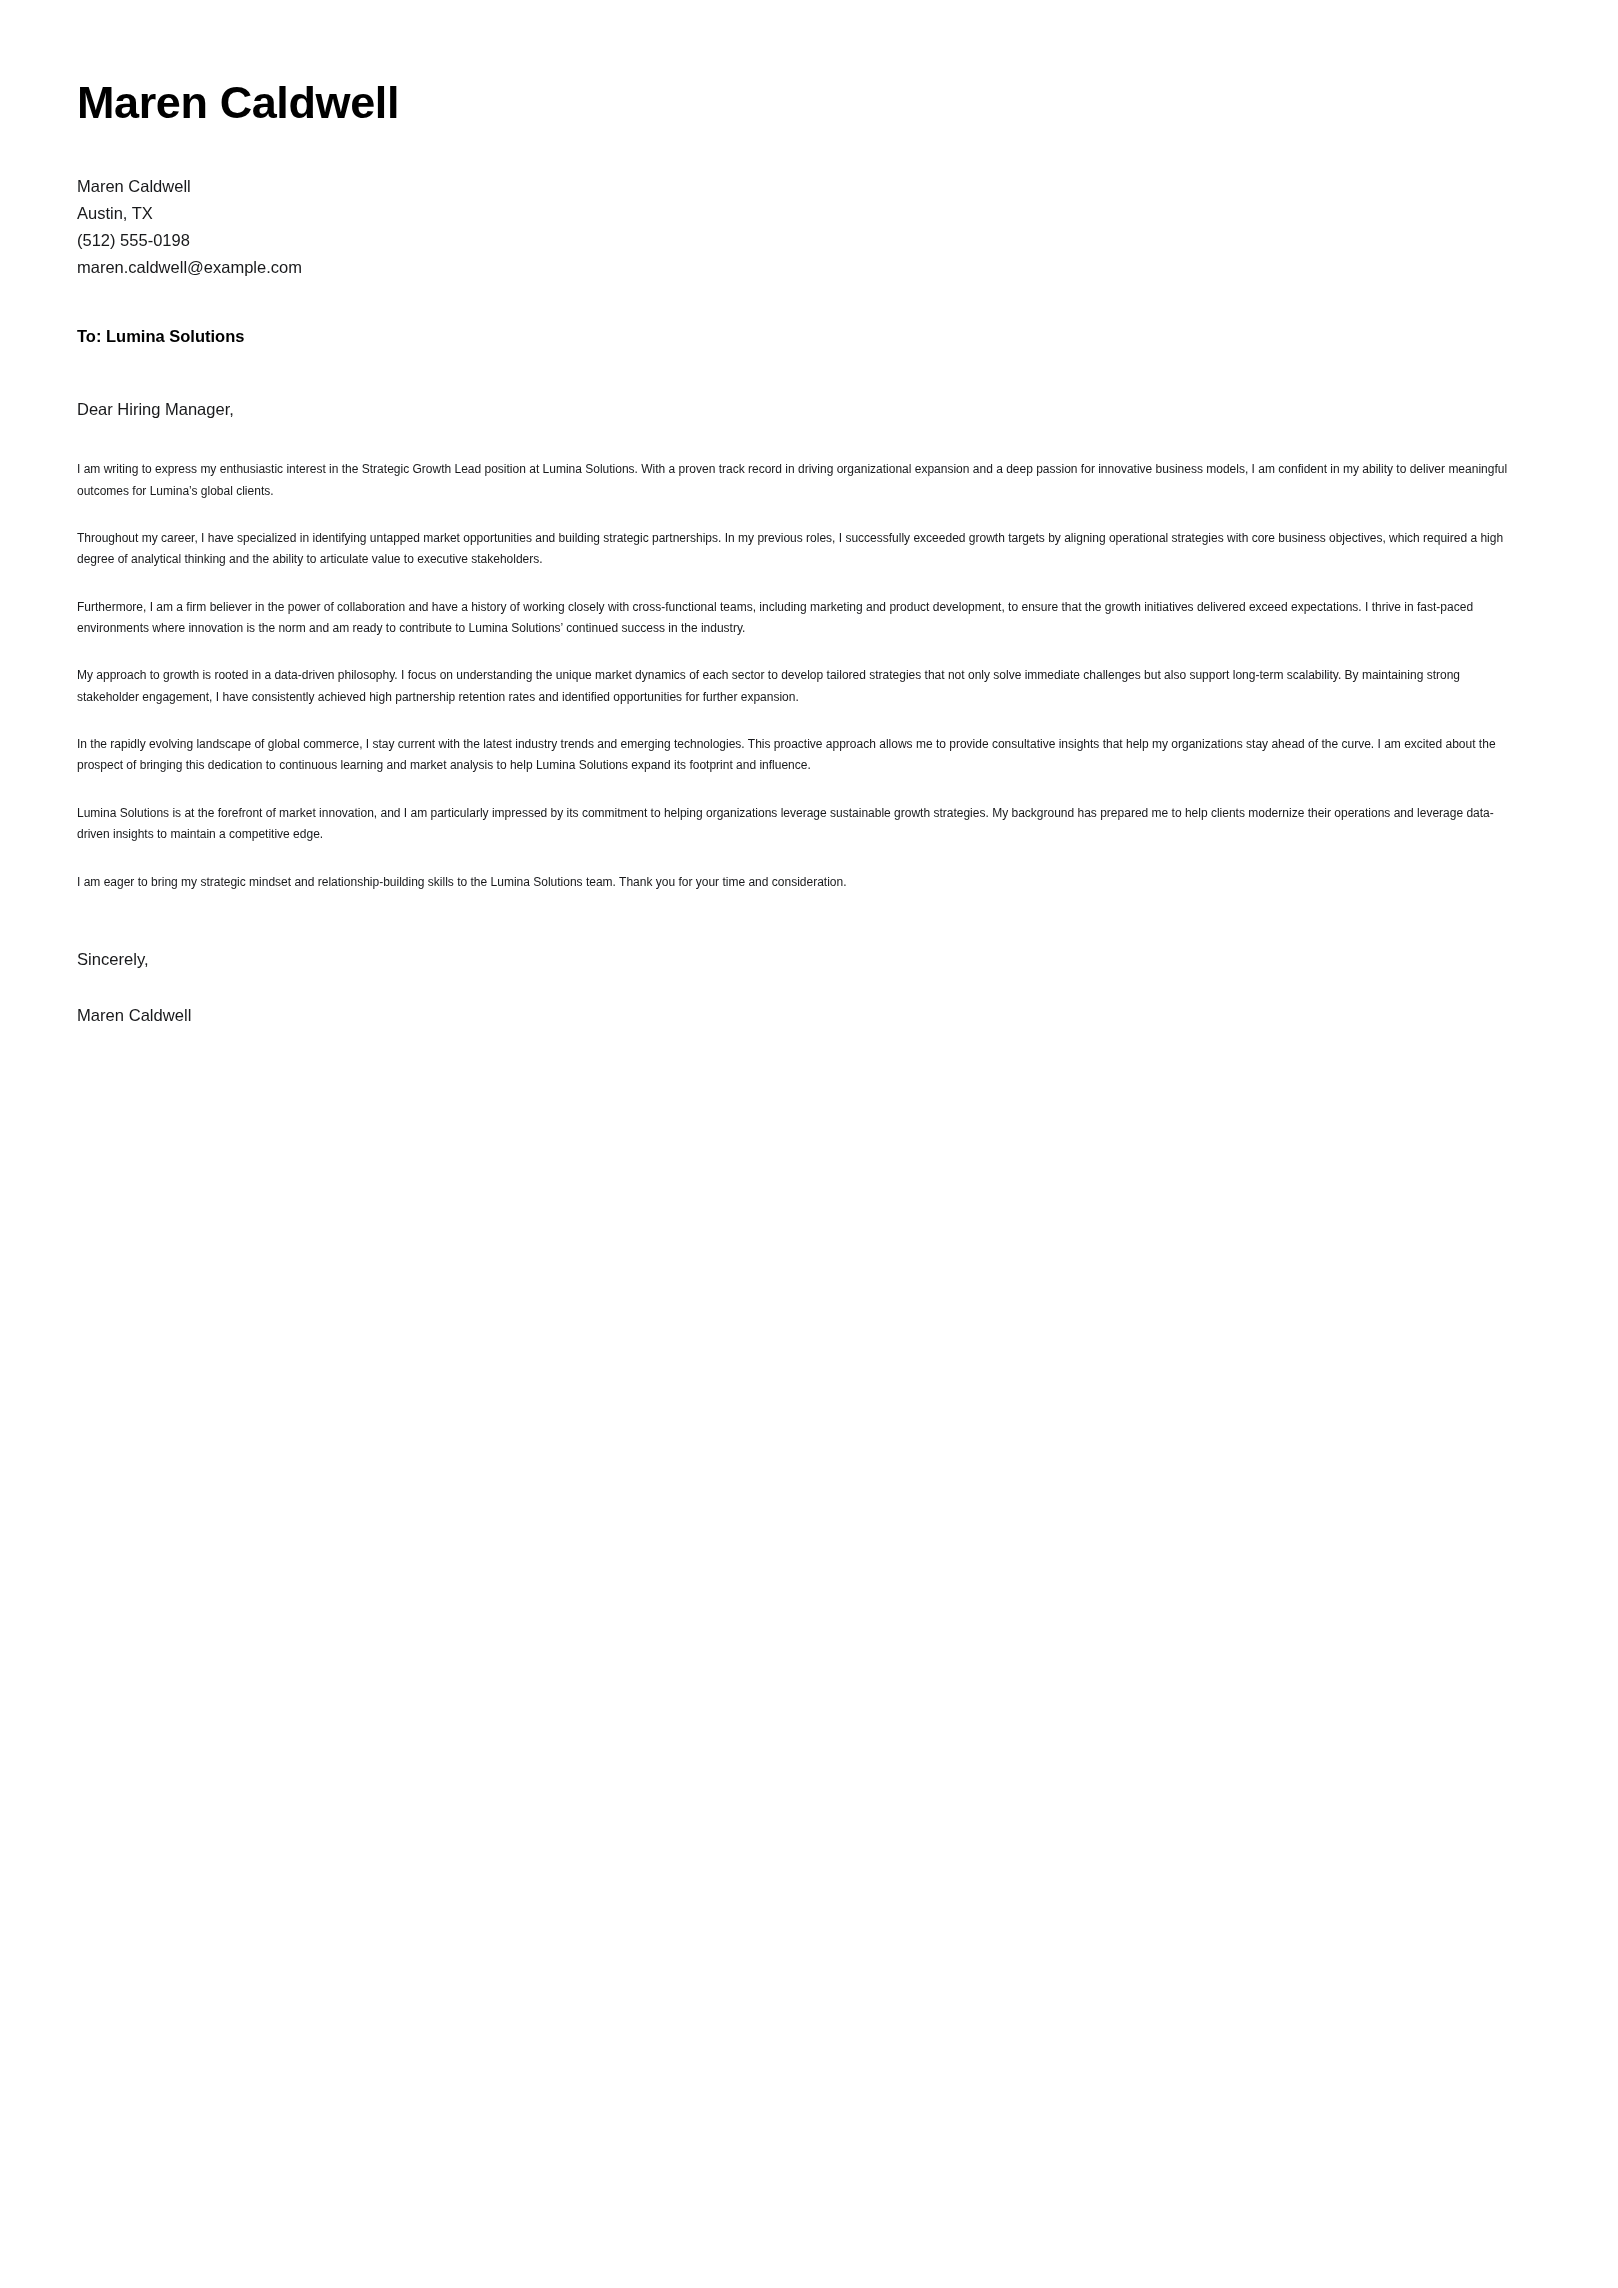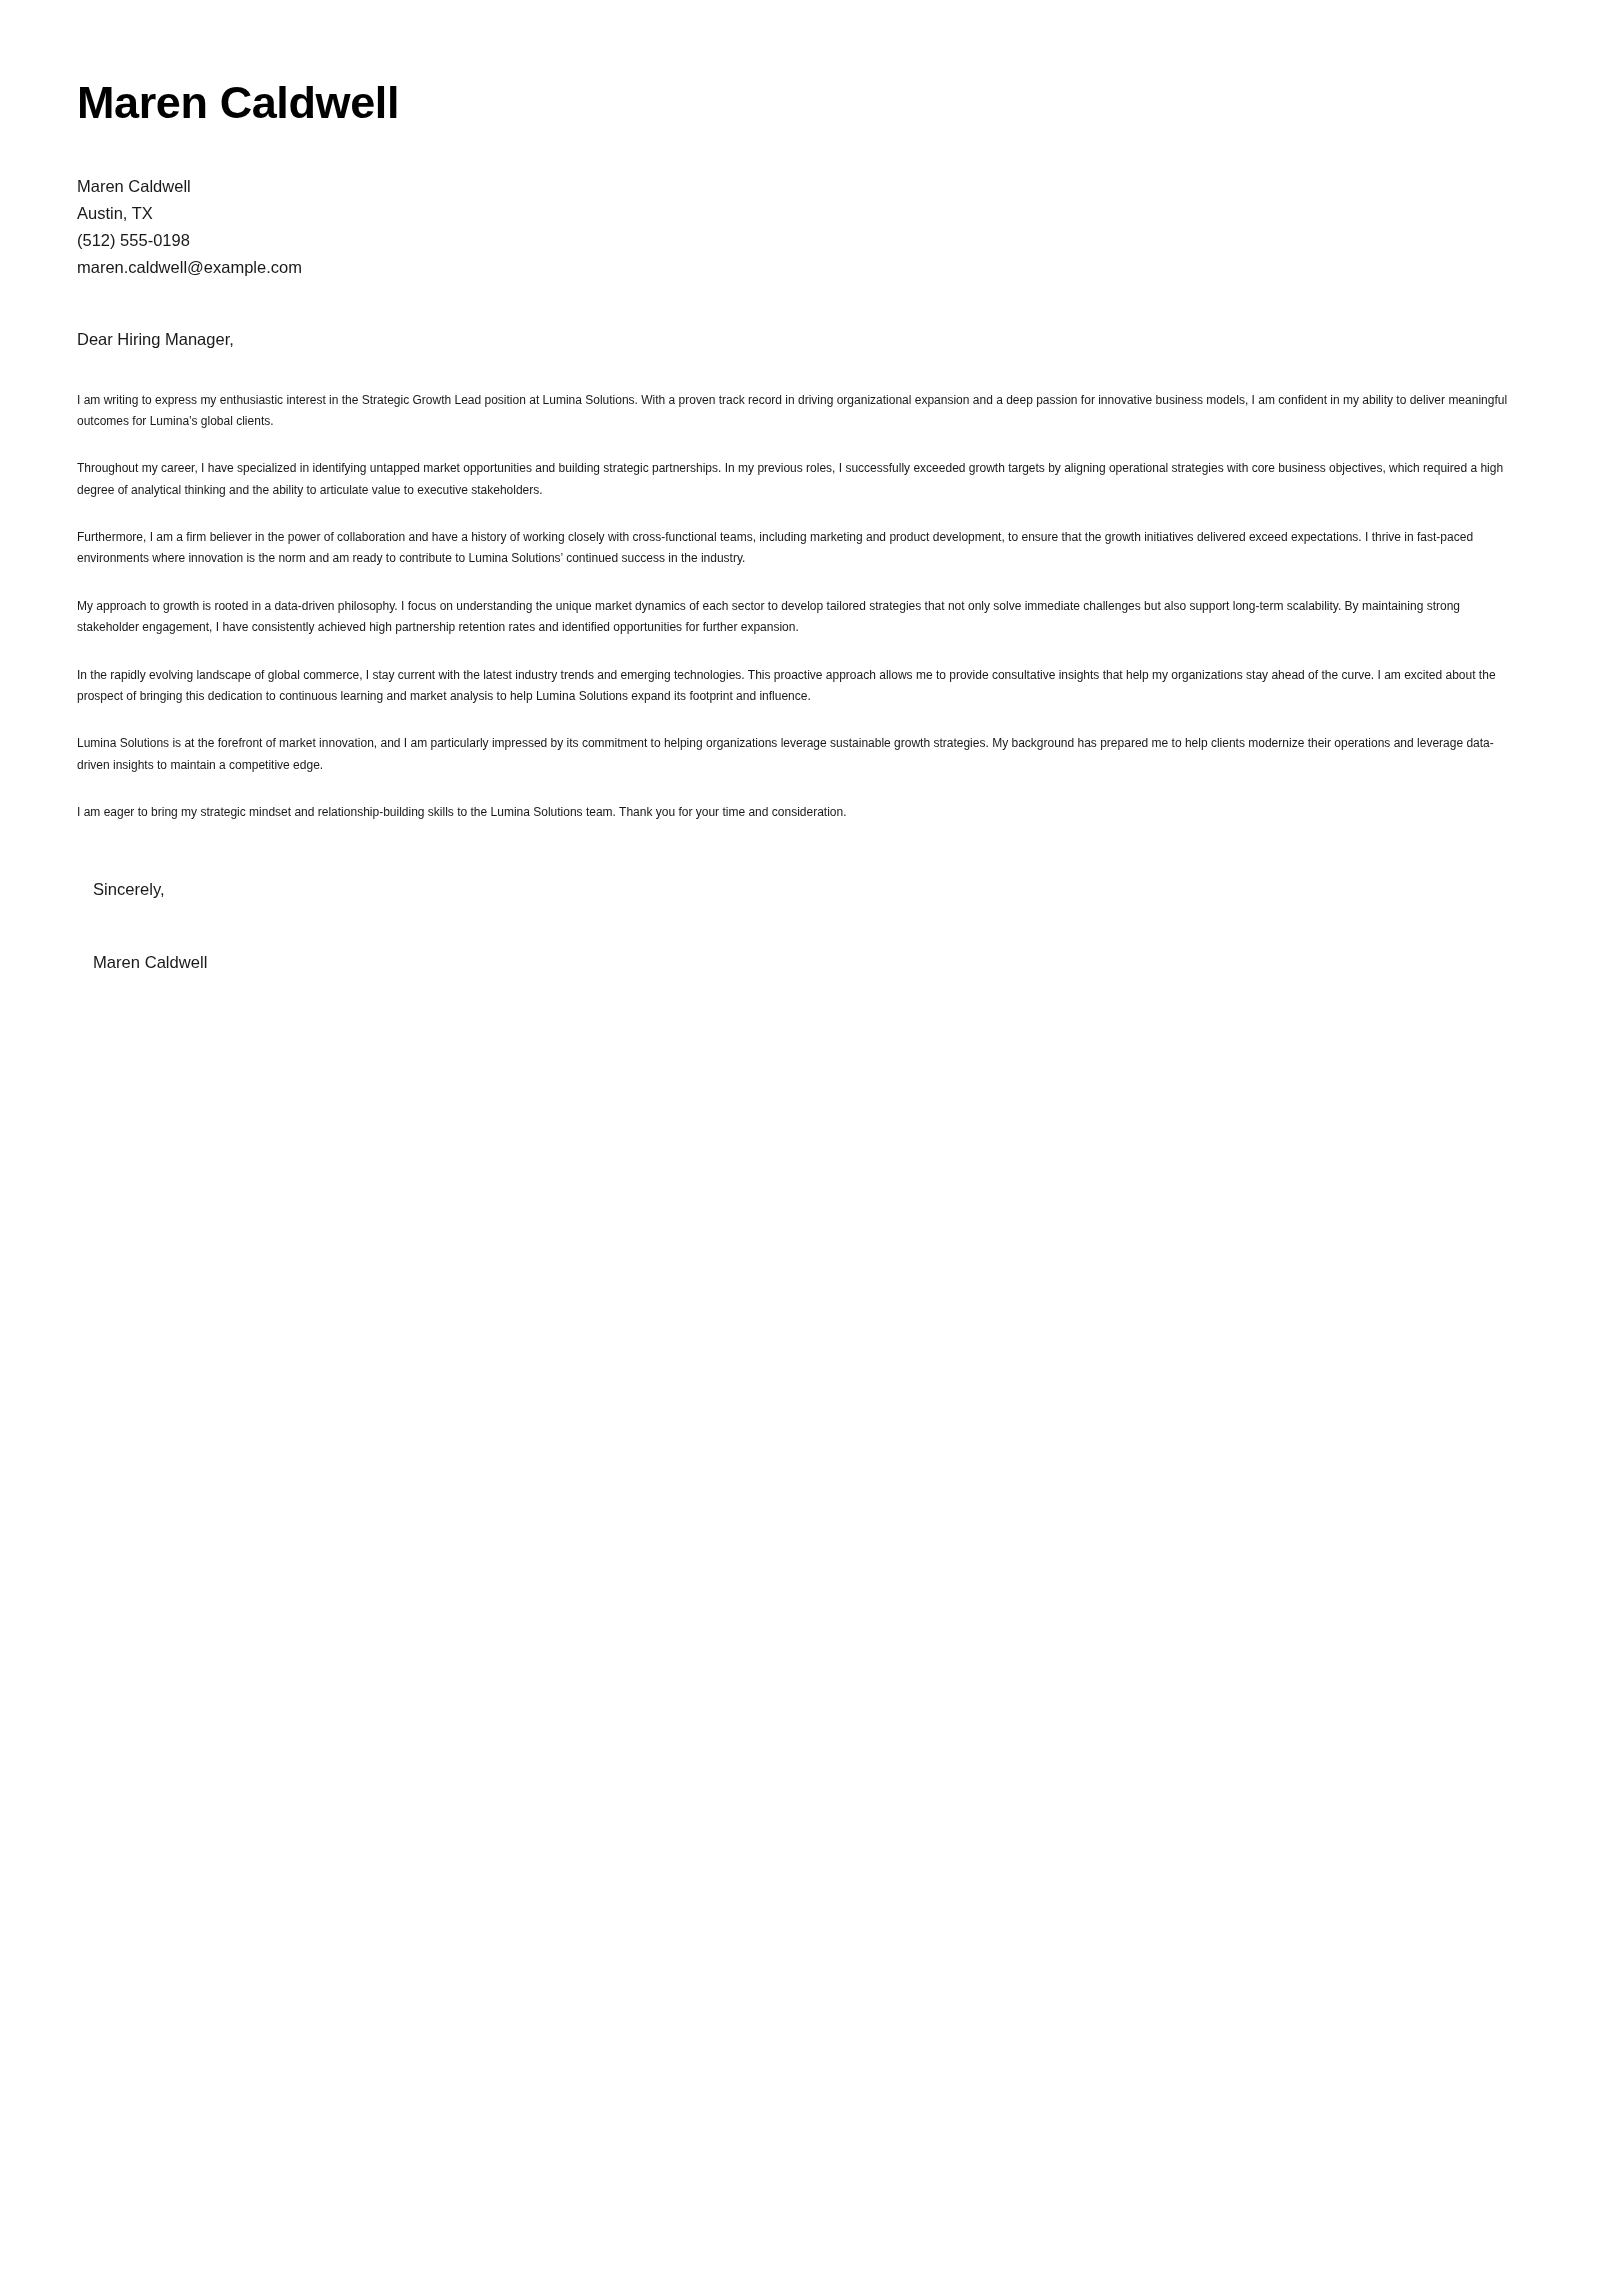--- a/index.html
+++ b/index.html
@@ -86,21 +86,21 @@
     text-align: left;
   }
 
   .closing {
     margin-top: 26px;
   }
   .closing p {
     font-size: 16.6px;
     line-height: 1.78;
     color: #18191b;
-    margin: 16px;
+    margin: 0;
     padding-top: 26px;
   }
   .signature {
     padding-top: 27px !important;
   }
 </style>
 </head>
 <body>
 
 <div class="page">
@@ -110,20 +110,23 @@
       <h1 class="name">Maren Caldwell</h1>
     </div>
 
     <div class="from-block">
       <div class="contact-line">Maren Caldwell</div>
       <div class="contact-line">Austin, TX</div>
       <div class="contact-line">(512) 555-0198</div>
       <div class="contact-line">maren.caldwell@example.com</div>
     </div>
 
+    <div class="to-block">
+      <div class="block-label">To: Lumina Solutions</div>
+    </div>
 
     <div class="salutation">Dear Hiring Manager,</div>
 
     <div class="body-copy">
       <p>I am writing to express my enthusiastic interest in the Strategic Growth Lead position at Lumina Solutions. With a proven track record in driving organizational expansion and a deep passion for innovative business models, I am confident in my ability to deliver meaningful outcomes for Lumina’s global clients.</p>
       <p>Throughout my career, I have specialized in identifying untapped market opportunities and building strategic partnerships. In my previous roles, I successfully exceeded growth targets by aligning operational strategies with core business objectives, which required a high degree of analytical thinking and the ability to articulate value to executive stakeholders.</p>
       <p>Furthermore, I am a firm believer in the power of collaboration and have a history of working closely with cross-functional teams, including marketing and product development, to ensure that the growth initiatives delivered exceed expectations. I thrive in fast-paced environments where innovation is the norm and am ready to contribute to Lumina Solutions’ continued success in the industry.</p>
       <p>My approach to growth is rooted in a data-driven philosophy. I focus on understanding the unique market dynamics of each sector to develop tailored strategies that not only solve immediate challenges but also support long-term scalability. By maintaining strong stakeholder engagement, I have consistently achieved high partnership retention rates and identified opportunities for further expansion.</p>
       <p>In the rapidly evolving landscape of global commerce, I stay current with the latest industry trends and emerging technologies. This proactive approach allows me to provide consultative insights that help my organizations stay ahead of the curve. I am excited about the prospect of bringing this dedication to continuous learning and market analysis to help Lumina Solutions expand its footprint and influence.</p>
       <p>Lumina Solutions is at the forefront of market innovation, and I am particularly impressed by its commitment to helping organizations leverage sustainable growth strategies. My background has prepared me to help clients modernize their operations and leverage data-driven insights to maintain a competitive edge.</p>

